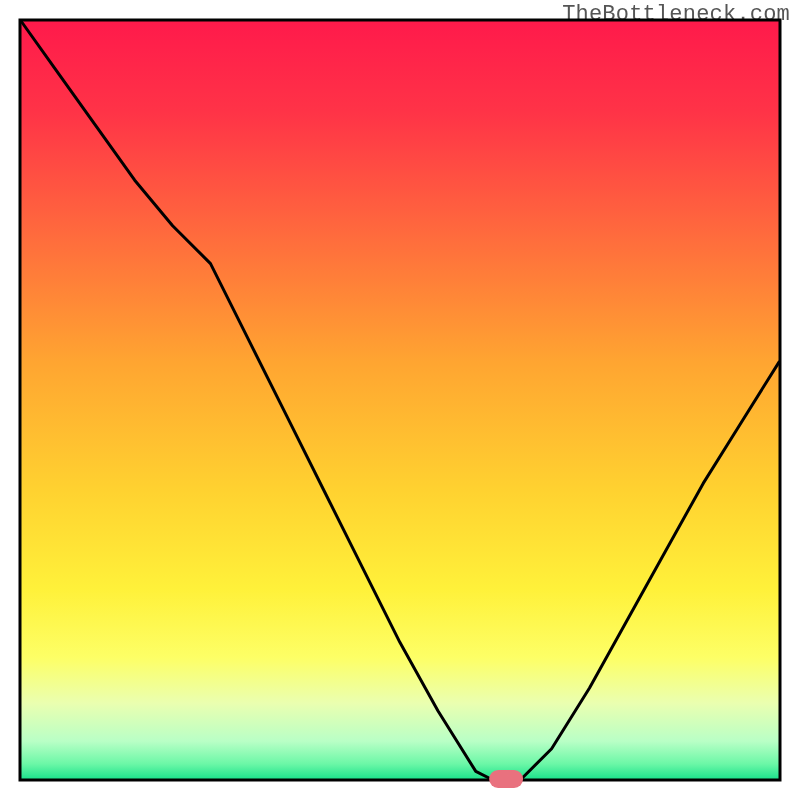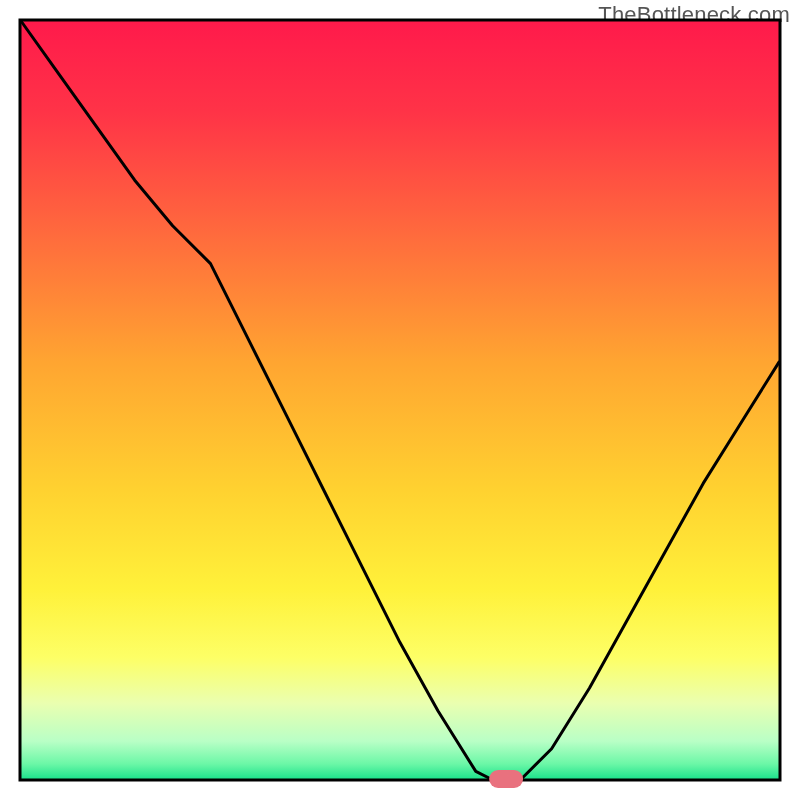--- a/index.html
+++ b/index.html
@@ -9,20 +9,21 @@
     height: 800px;
     overflow: hidden;
     background: #ffffff;
     font-family: Arial, Helvetica, sans-serif;
   }
   .frame {
     position: relative;
     width: 800px;
     height: 800px;
     box-sizing: border-box;
+    font-family: Liberation Mono, monospace;
   }
   .watermark {
     position: absolute;
     top: 2px;
     right: 10px;
     font-size: 22px;
     font-weight: 400;
     color: #555555;
     letter-spacing: 0.2px;
   }

